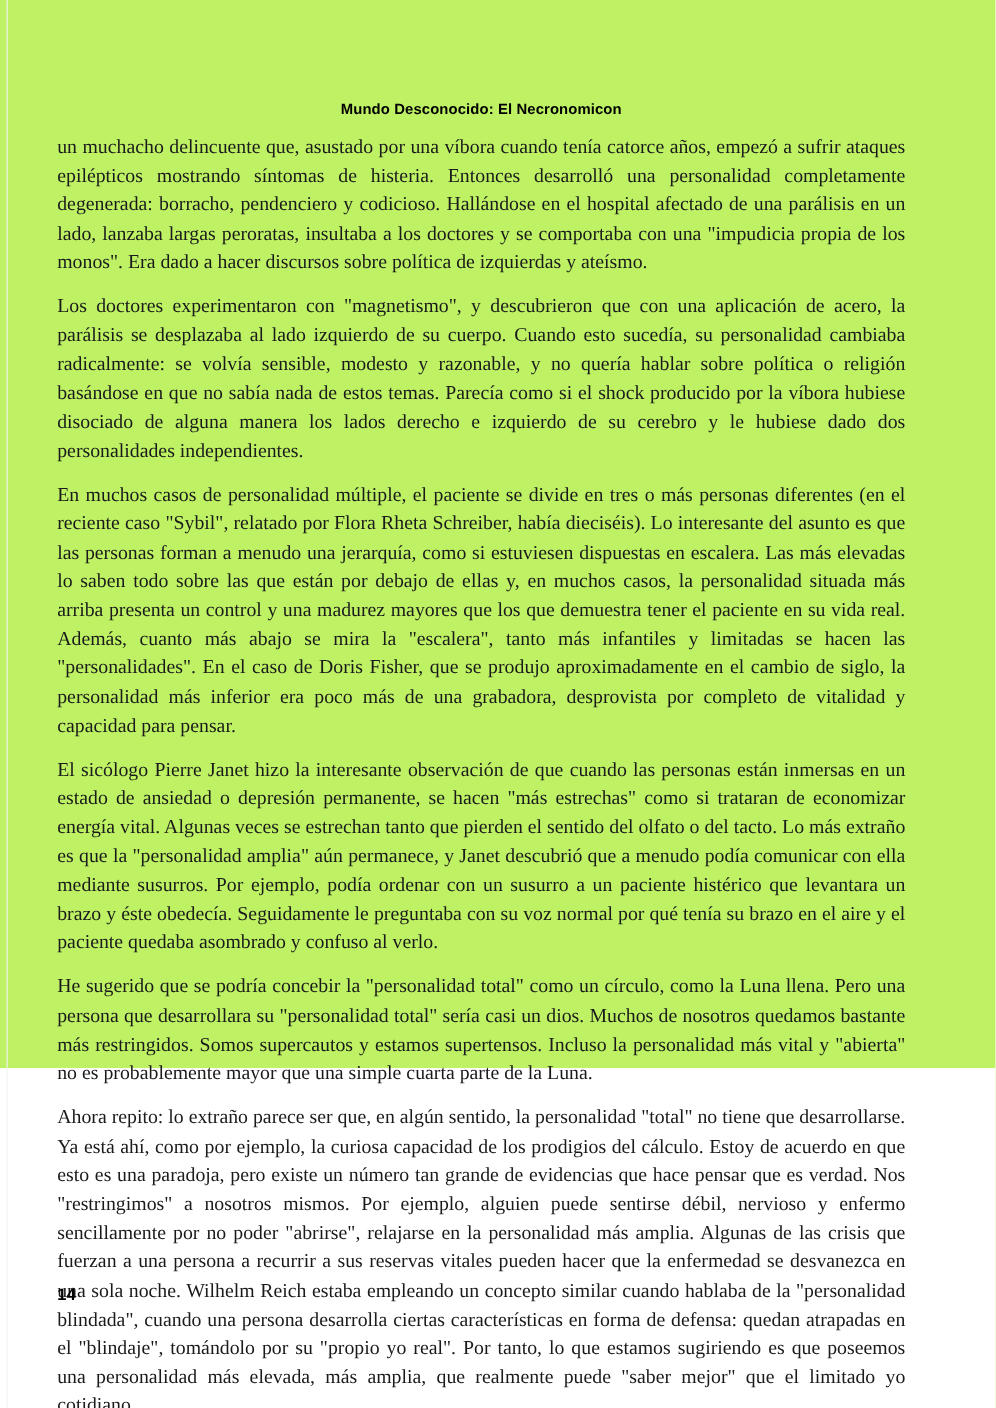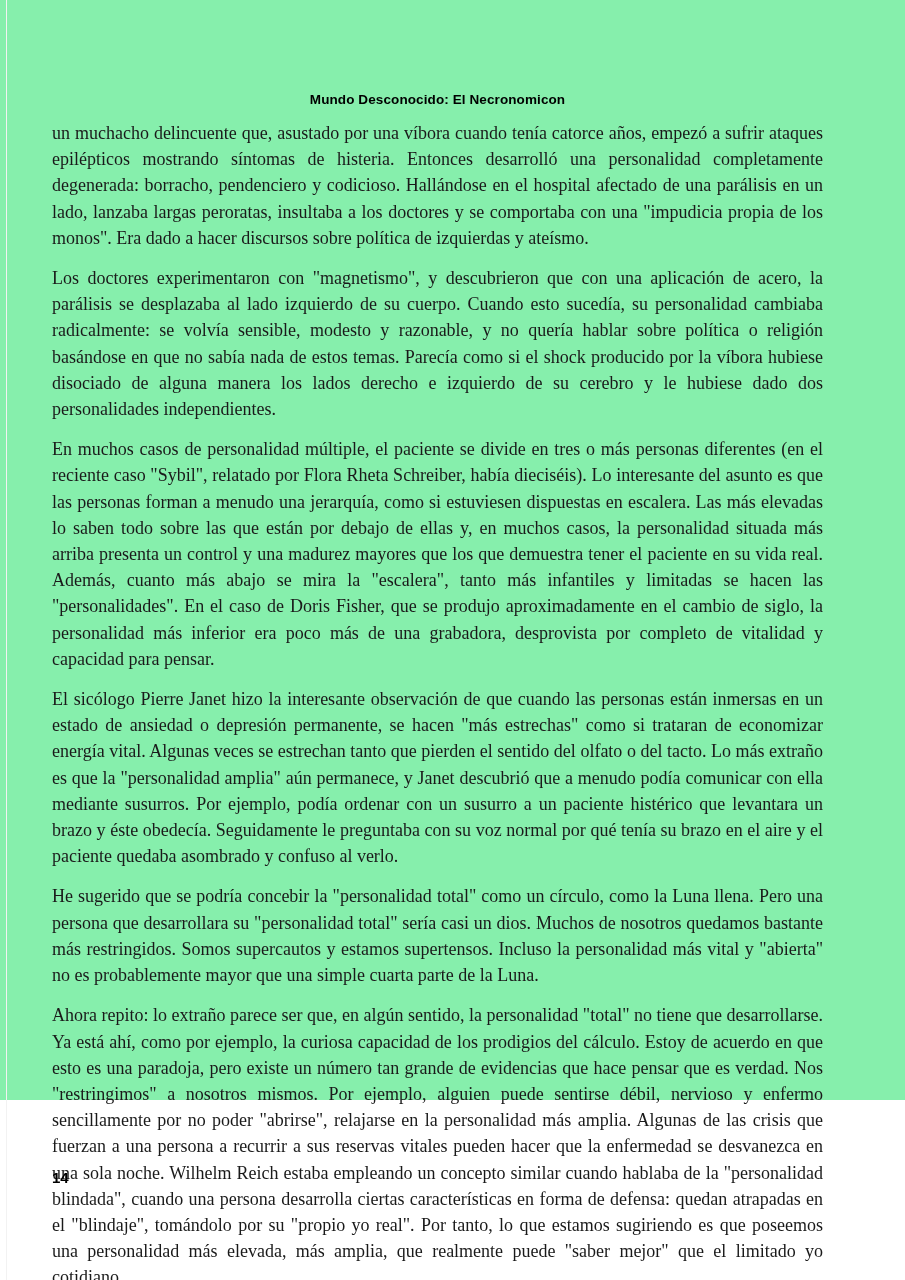--- a/index.html
+++ b/index.html
@@ -10,22 +10,22 @@
   body {
     width: 905px;
     height: 1280px;
     overflow: hidden;
     font-family: "Liberation Serif", "DejaVu Serif", serif;
     color: #000000;
   }
   .page {
     position: relative;
     width: 905px;
-    height: 1100px;
-    background: #86efac;
+    height: 971px;
+    background: #bef264;
     box-sizing: border-box;
     text-decoration: underline;
   }
   
   .edge-rule {
     position: absolute;
     left: 6px;
     top: 0;
     width: 1px;
     height: 1280px;

